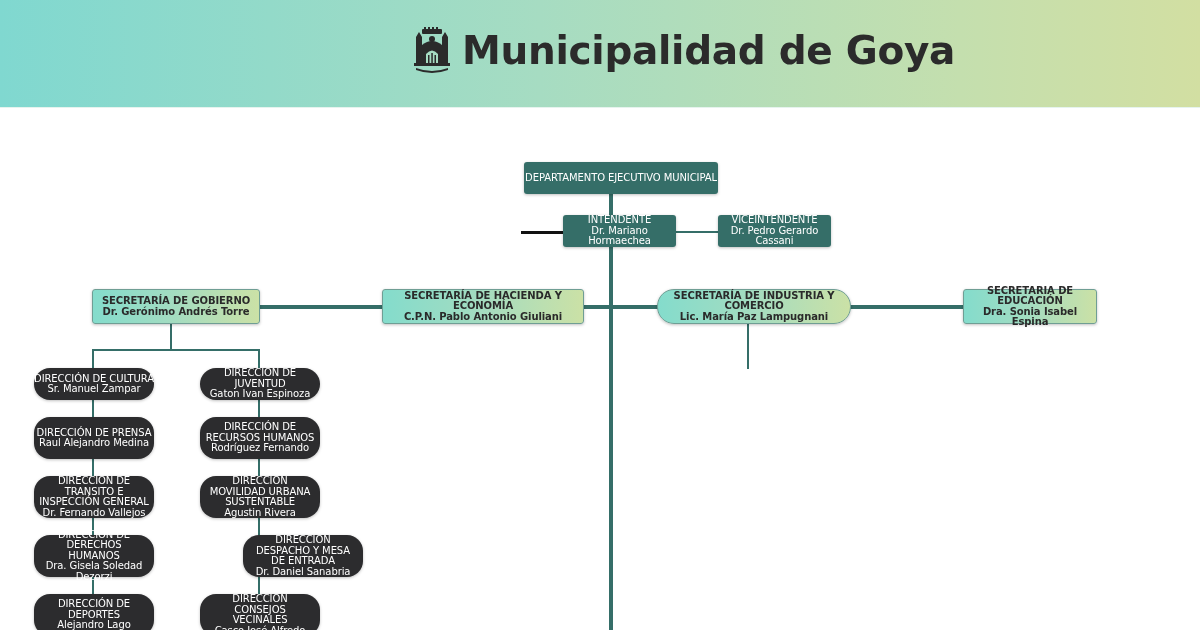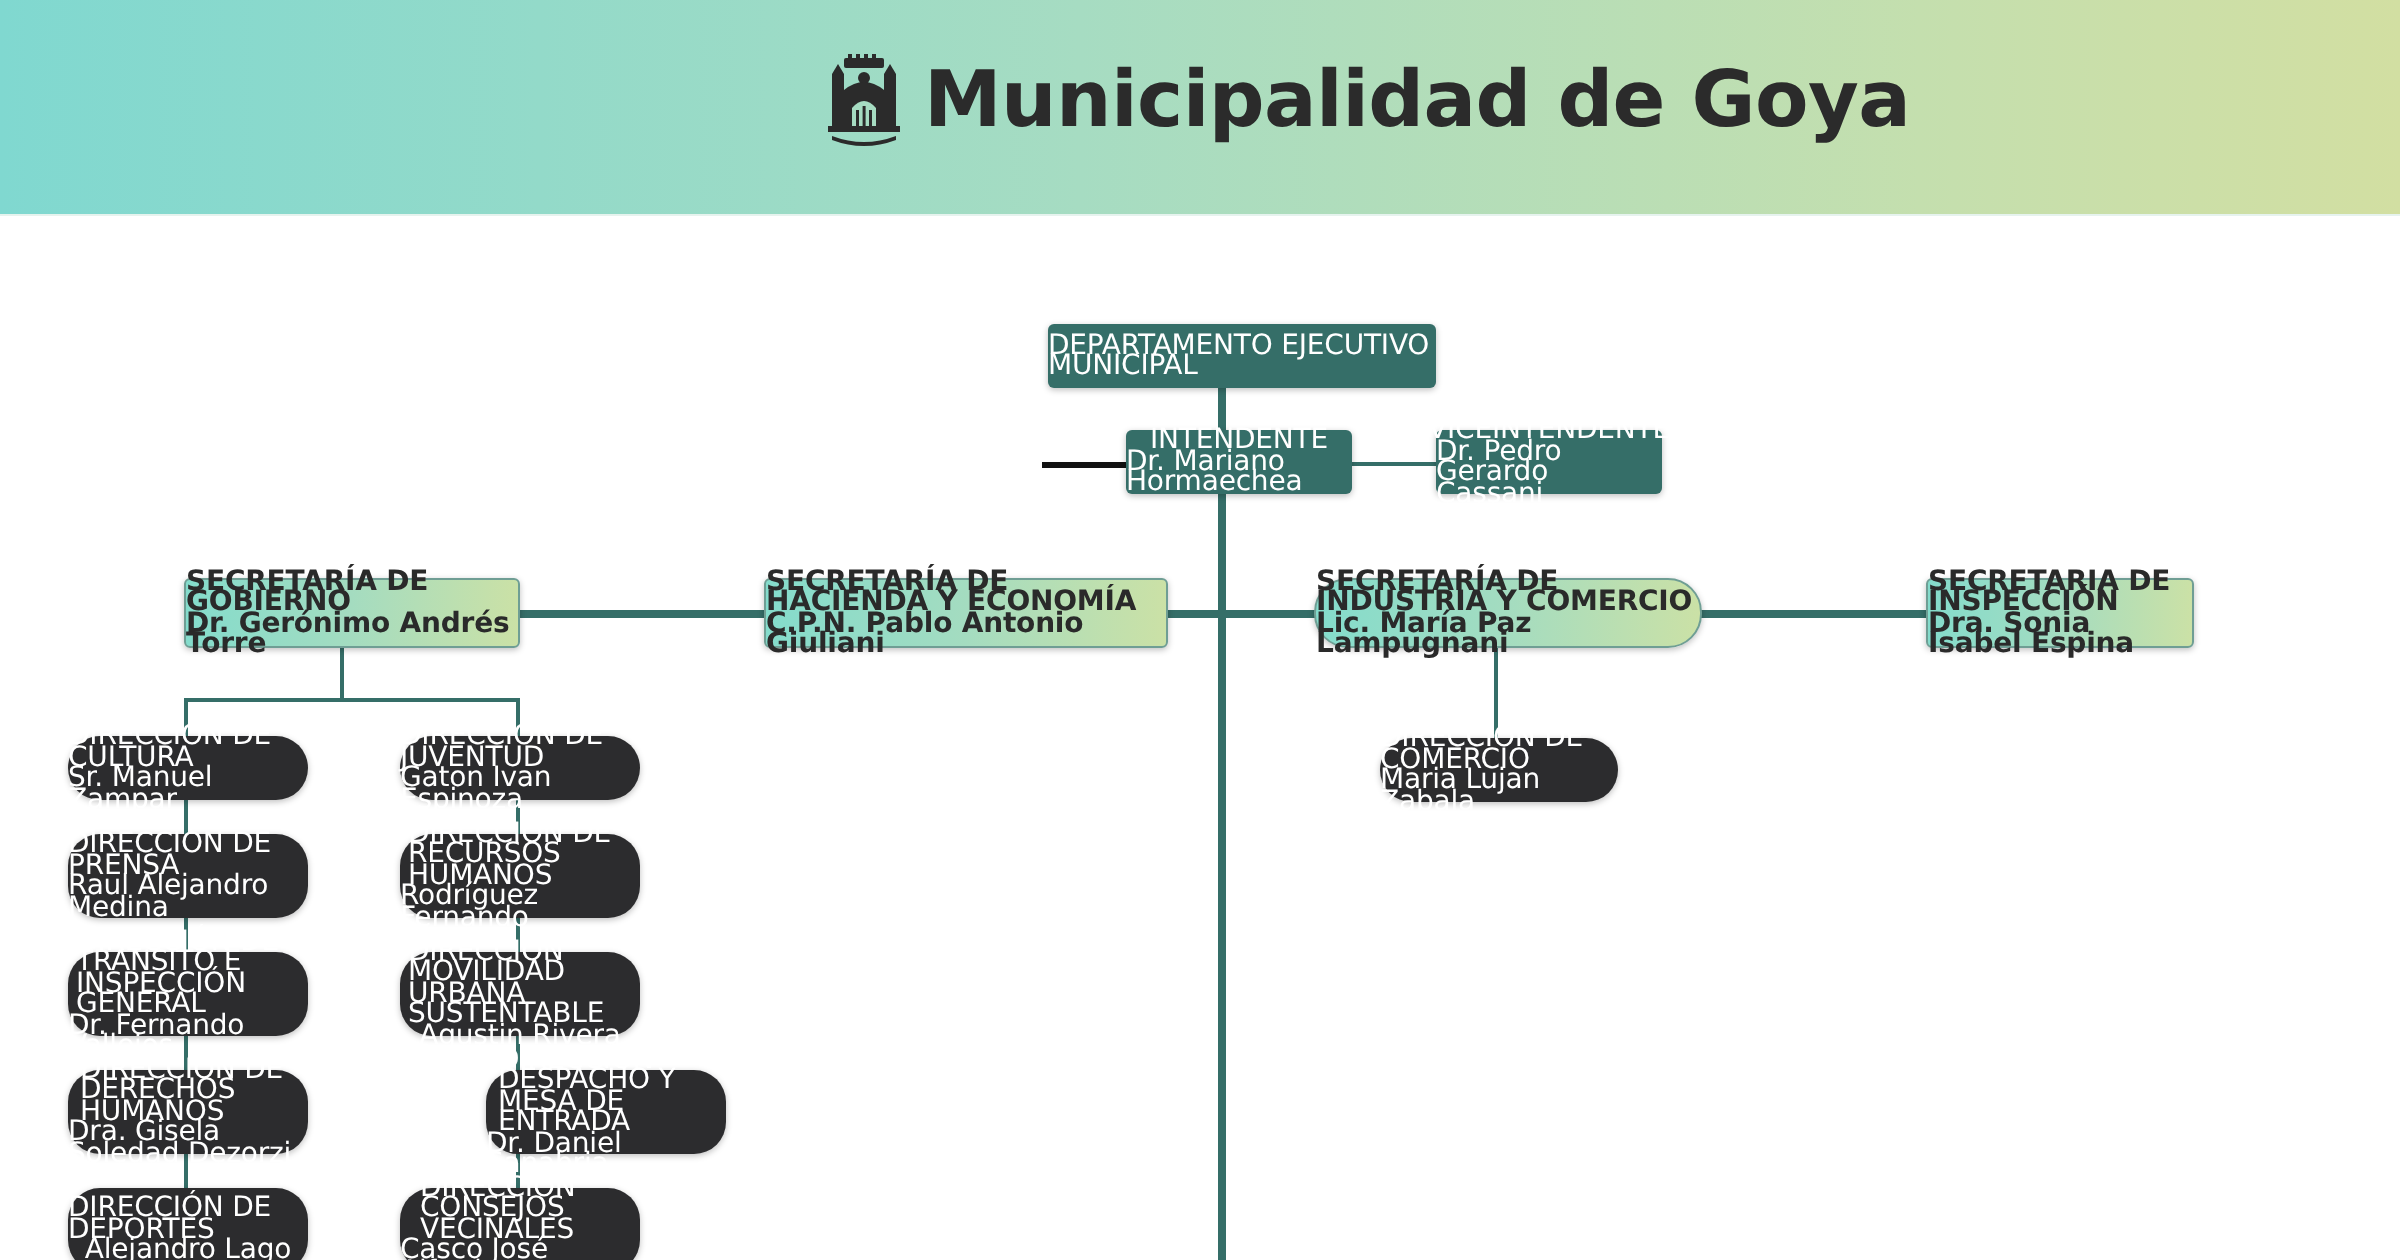--- a/index.html
+++ b/index.html
@@ -23,22 +23,23 @@
     font-family: "DejaVu Sans", sans-serif;
     font-weight: bold; font-size: 39px; color: #2b2b2b; letter-spacing: -0.3px;
   }
   .chart { position: absolute; left: 0; top: 107px; width: 1200px; height: 523px; }
   .line { position: absolute; background: #356e68; }
   .line.black { background: #111111; }
   .node {
     position: absolute; box-sizing: border-box;
     border-radius: 3px;
     display: flex; flex-direction: column; align-items: center; justify-content: center;
+    text-align: center;
     font-family: "DejaVu Sans", sans-serif;
-    font-size: 14px; line-height: 10.5px; letter-spacing: -0.1px;
+    font-size: 10px; line-height: 10.5px; letter-spacing: -0.1px;
     box-shadow: 0 1px 3px rgba(0,0,0,0.25);
   }
   .node.exec { background: #356e68; color: #ffffff; }
   .node.sec {
     background: linear-gradient(90deg, #84dccc 0%, #a4dcc0 50%, #cbe1a6 100%);
     color: #2a2a2a; border: 1px solid #6f9e94; font-weight: bold;
   }
   .node.dir { background: #2c2c2e; color: #ffffff; border-radius: 16px; }
   .node.exec .t, .node.dir .t { font-weight: normal; }
 </style>
@@ -102,21 +103,21 @@
   </div>
   <div class="node sec" style="left:382px; top:182px; width:202px; height:35px;">
     <span>SECRETARÍA DE HACIENDA Y ECONOMÍA</span>
     <span>C.P.N. Pablo Antonio Giuliani</span>
   </div>
   <div class="node sec" style="left:657px; top:182px; width:194px; height:35px;border-radius:17px;">
     <span>SECRETARÍA DE INDUSTRIA Y COMERCIO</span>
     <span>Lic. María Paz Lampugnani</span>
   </div>
   <div class="node sec" style="left:963px; top:182px; width:134px; height:35px;">
-    <span>SECRETARIA DE INSPECCIÓN</span>
+    <span>SECRETARIA DE EDUCACIÓN</span>
     <span>Dra. Sonia Isabel Espina</span>
   </div>
 
   <div class="node dir" style="left:34px; top:261px; width:120px; height:32px;">
     <span class="t">DIRECCIÓN DE CULTURA</span>
     <span class="t">Sr. Manuel Zampar</span>
   </div>
   <div class="node dir" style="left:34px; top:310px; width:120px; height:42px;">
     <span class="t">DIRECCIÓN DE PRENSA</span>
     <span class="t">Raul Alejandro Medina</span>
@@ -148,17 +149,13 @@
   </div>
   <div class="node dir" style="left:200px; top:428px; width:120px; height:42px;margin-left:43px;">
     <span class="t" style="max-width:108px;">DIRECCIÓN DESPACHO Y MESA DE ENTRADA</span>
     <span class="t">Dr. Daniel Sanabria</span>
   </div>
   <div class="node dir" style="left:200px; top:487px; width:120px; height:42px;">
     <span class="t" style="max-width:100px;">DIRECCIÓN CONSEJOS VECINALES</span>
     <span class="t">Casco José Alfredo</span>
   </div>
 
-  <div class="node dir" style="left:690px; top:262px; width:119px; height:32px;">
-    <span class="t">DIRECCIÓN DE COMERCIO</span>
-    <span class="t">Maria Lujan Zabala</span>
-  </div>
 </div>
 
 </body></html>

